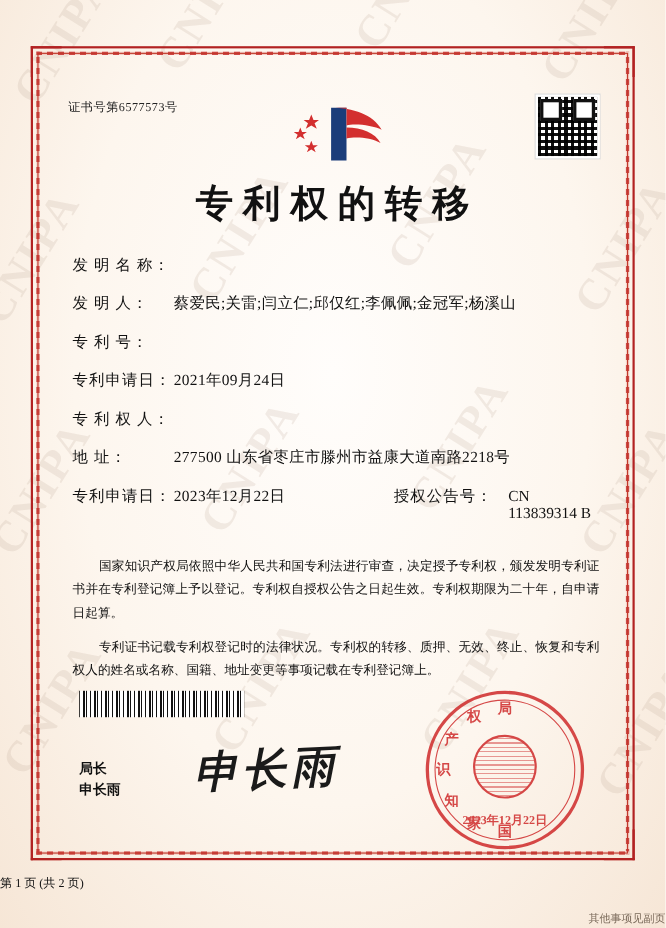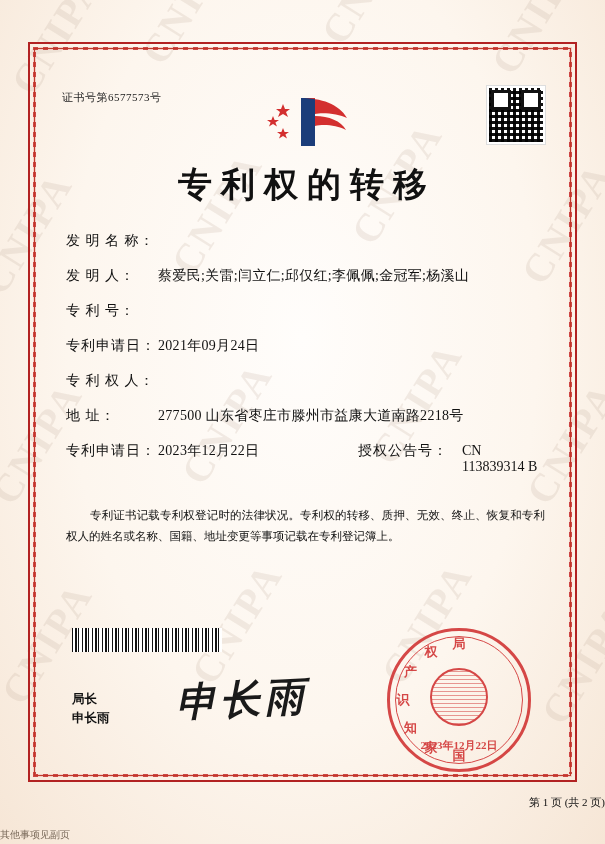--- a/index.html
+++ b/index.html
@@ -280,31 +280,31 @@
     font-size: 11px;
     font-weight: bold;
     color: #d03030;
   }
 
   .page-num {
     position: absolute;
     left: 0;
     right: 0;
     bottom: 34px;
-    text-align: right;
+    text-align: left;
     font-family: "Liberation Serif", serif;
     font-size: 11px;
     color: #111;
   }
   .footer-note {
     position: absolute;
     left: 0;
     right: 0;
     bottom: 2px;
-    text-align: left;
+    text-align: right;
     font-family: Liberation Serif, serif;
     font-size: 10px;
     color: #7a6a5a;
   }
 </style>
 </head>
 <body>
 
 <div class="page">
 
@@ -378,20 +378,21 @@
     </div>
     <div class="field-row split">
       <div class="field-label">专利申请日：</div>
       <div class="field-value">2023年12月22日</div>
       <div class="field-label2">授权公告号：</div>
       <div class="field-value2">CN 113839314 B</div>
     </div>
   </div>
 
   <div class="paras">
+    <p>国家知识产权局依照中华人民共和国专利法进行审查，决定授予专利权，颁发发明专利证书并在专利登记簿上予以登记。专利权自授权公告之日起生效。专利权期限为二十年，自申请日起算。</p>
     <p>专利证书记载专利权登记时的法律状况。专利权的转移、质押、无效、终止、恢复和专利权人的姓名或名称、国籍、地址变更等事项记载在专利登记簿上。</p>
   </div>
 
   <div class="barcode"></div>
 
   <div class="signature-block">
     <div>局长</div>
     <div>申长雨</div>
   </div>
   <div class="handwriting">申长雨</div>

